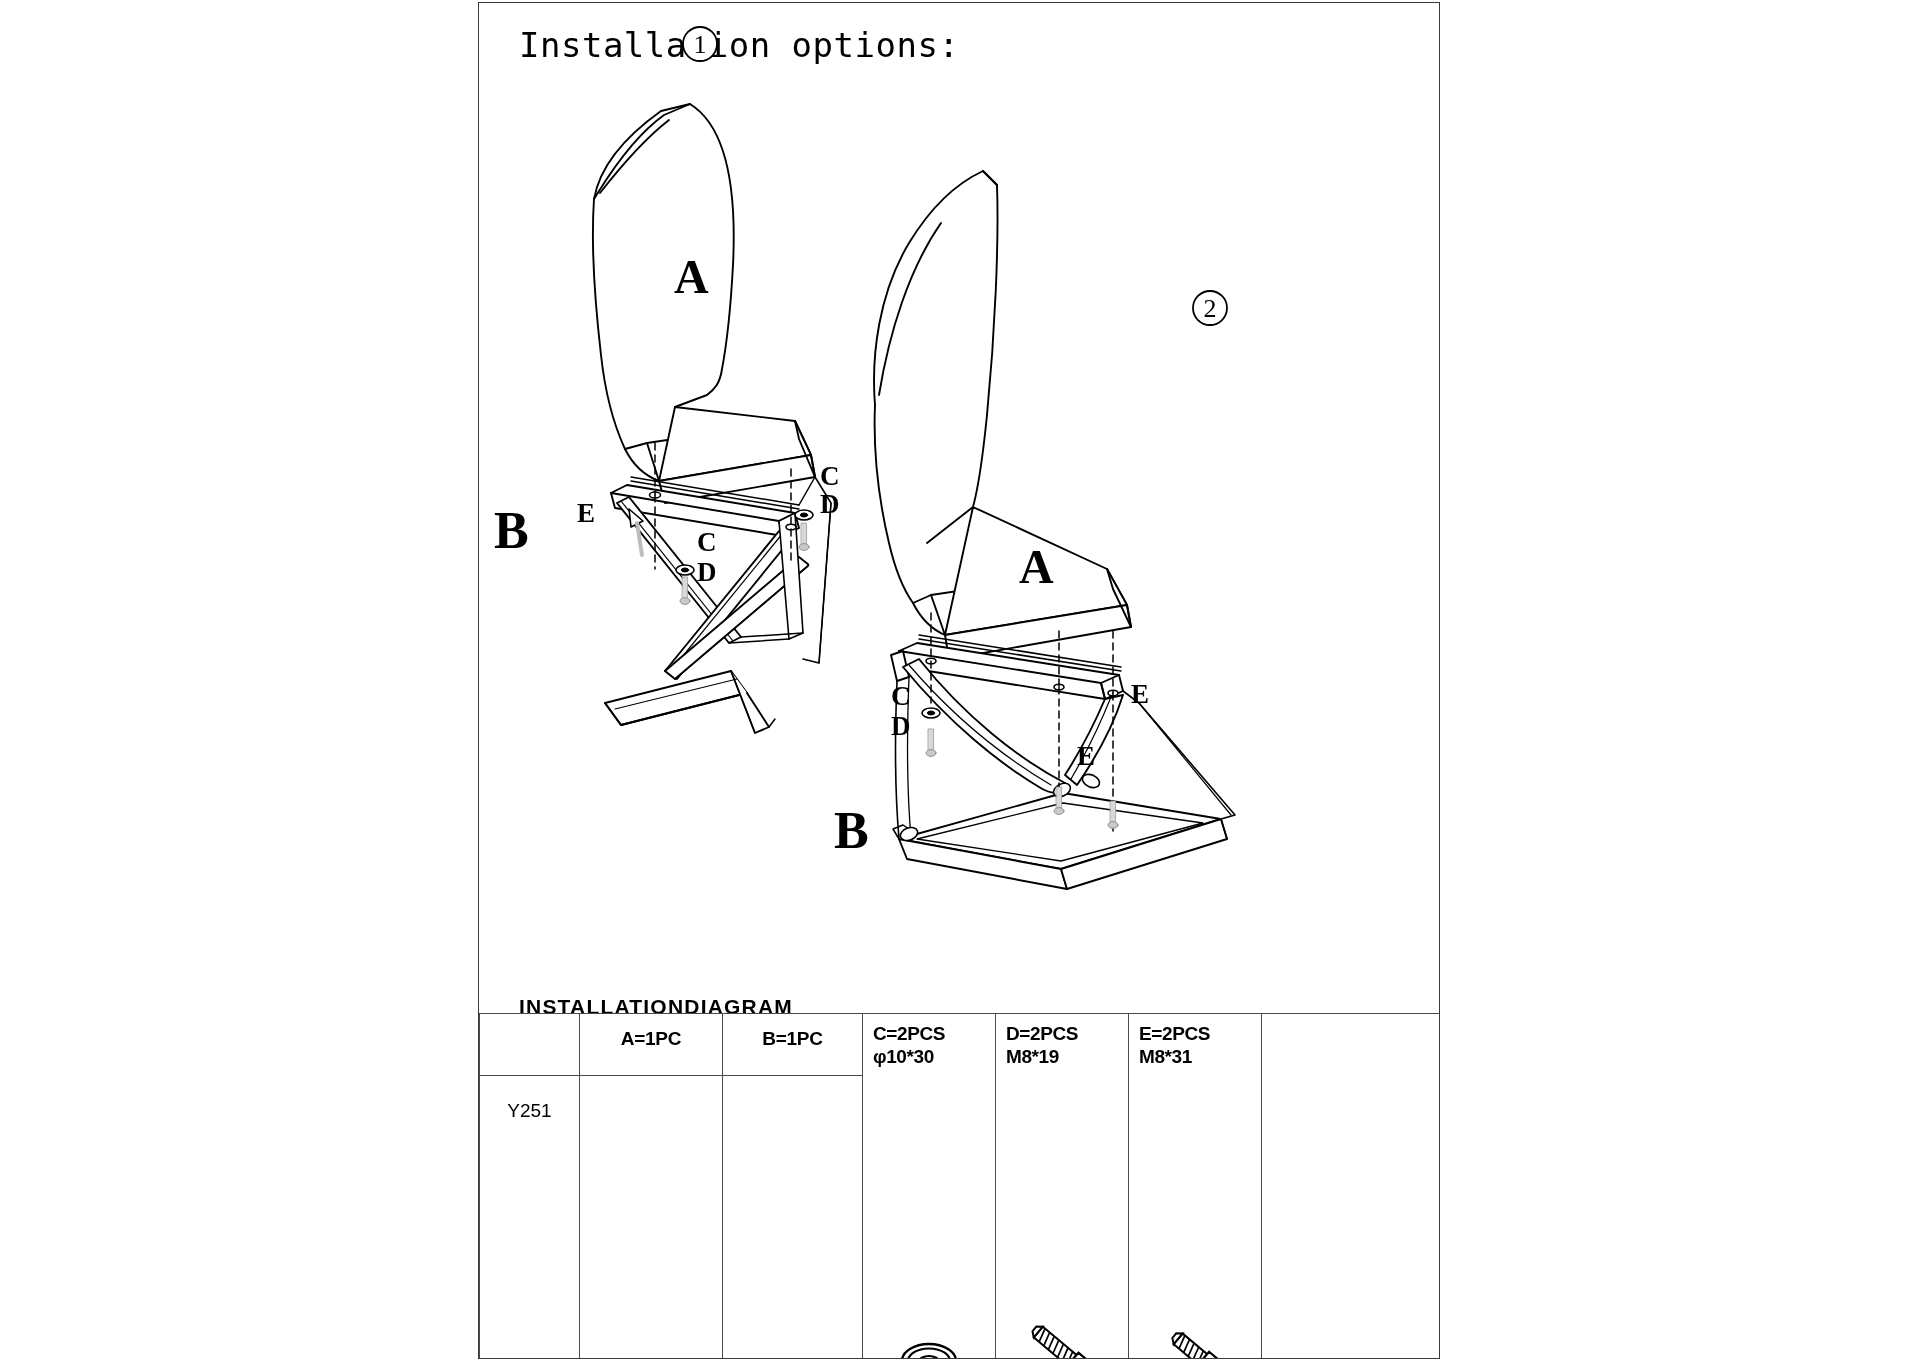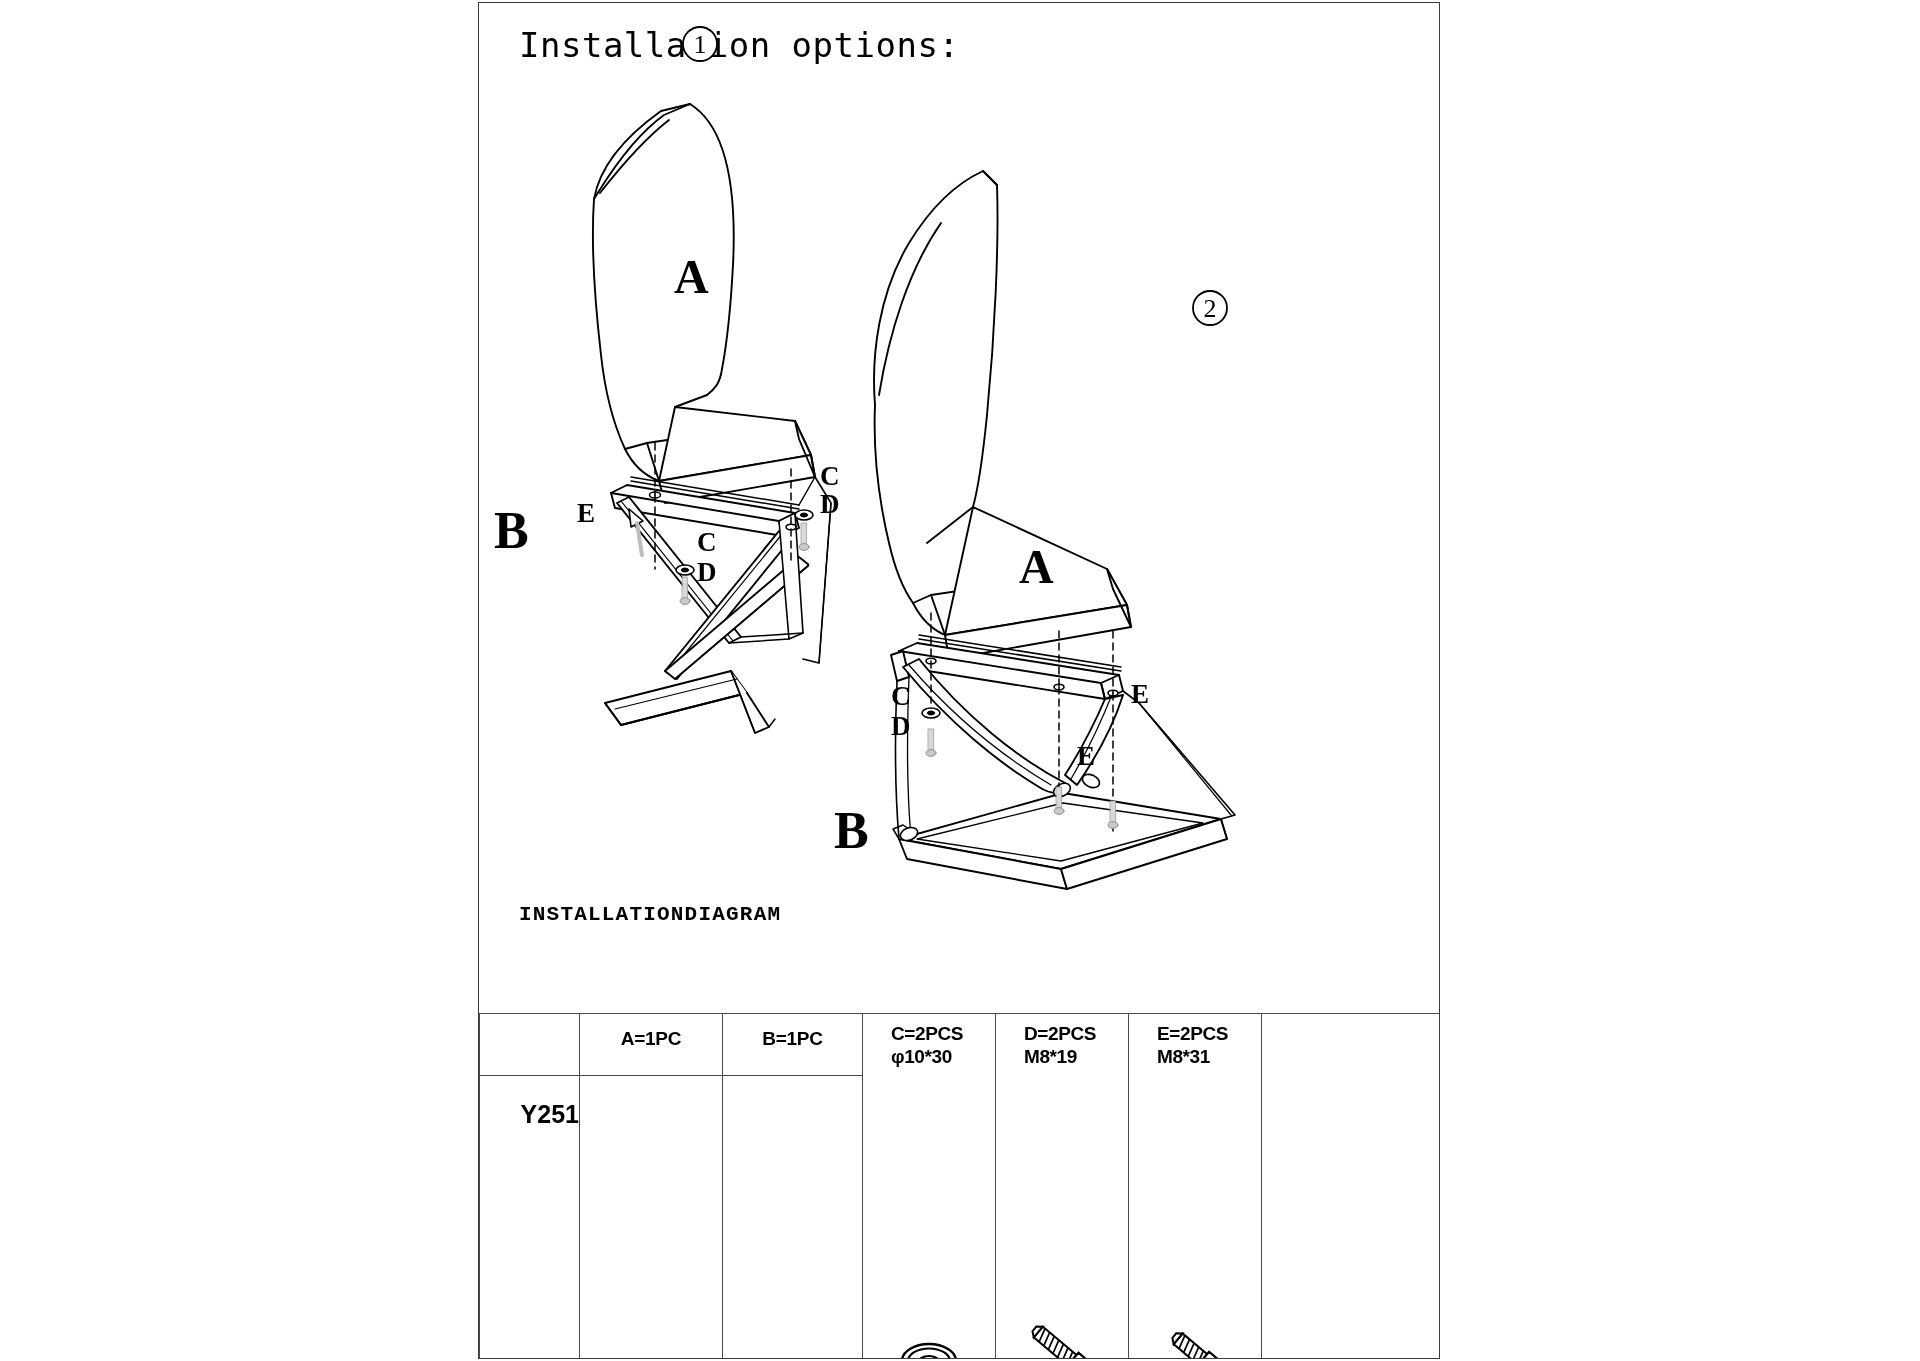--- a/index.html
+++ b/index.html
@@ -29,22 +29,22 @@
     left: 40px; top: 22px;
     font-family: "DejaVu Sans Mono", "Liberation Mono", monospace;
     font-size: 34px;
     font-weight: 400;
     color: #000;
     letter-spacing: 0.5px;
     white-space: nowrap;
   }
   #diagram-caption {
     position: absolute;
-    left: 40px; top: 900px;
-    font-family: Liberation Mono, monospace;
+    left: 40px; top: 992px;
+    font-family: Liberation Sans, sans-serif;
     font-size: 21px;
     font-weight: bold;
     color: #000;
     letter-spacing: 1.2px;
     white-space: nowrap;
   }
   
   #art {
     position: absolute;
     left: 0; top: 0;
@@ -71,37 +71,36 @@
     height: 100%;
   }
   .qty-line {
     font-family: "Liberation Sans", sans-serif;
     font-size: 19px;
     font-weight: bold;
     color: #000;
     letter-spacing: -0.4px;
     line-height: 1.22;
     white-space: nowrap;
-    margin-left: 18px;
   }
   .qty-center {
     text-align: center;
     font-family: "Liberation Sans", sans-serif;
     font-size: 19px;
     font-weight: bold;
     color: #000;
     letter-spacing: -0.3px;
     padding-top: 14px;
   }
   .model-code {
     font-family: "Liberation Sans", sans-serif;
-    font-size: 25px;
-    font-weight: bold;
+    font-size: 19px;
+    font-weight: normal;
     color: #000;
-    text-align: right;
+    text-align: center;
     padding-top: 24px;
     letter-spacing: 0px;
   }
   .hw-art {
     position: absolute;
     left: 50%;
     transform: translateX(-50%);
     bottom: 4px;
   }
   .lbl {

